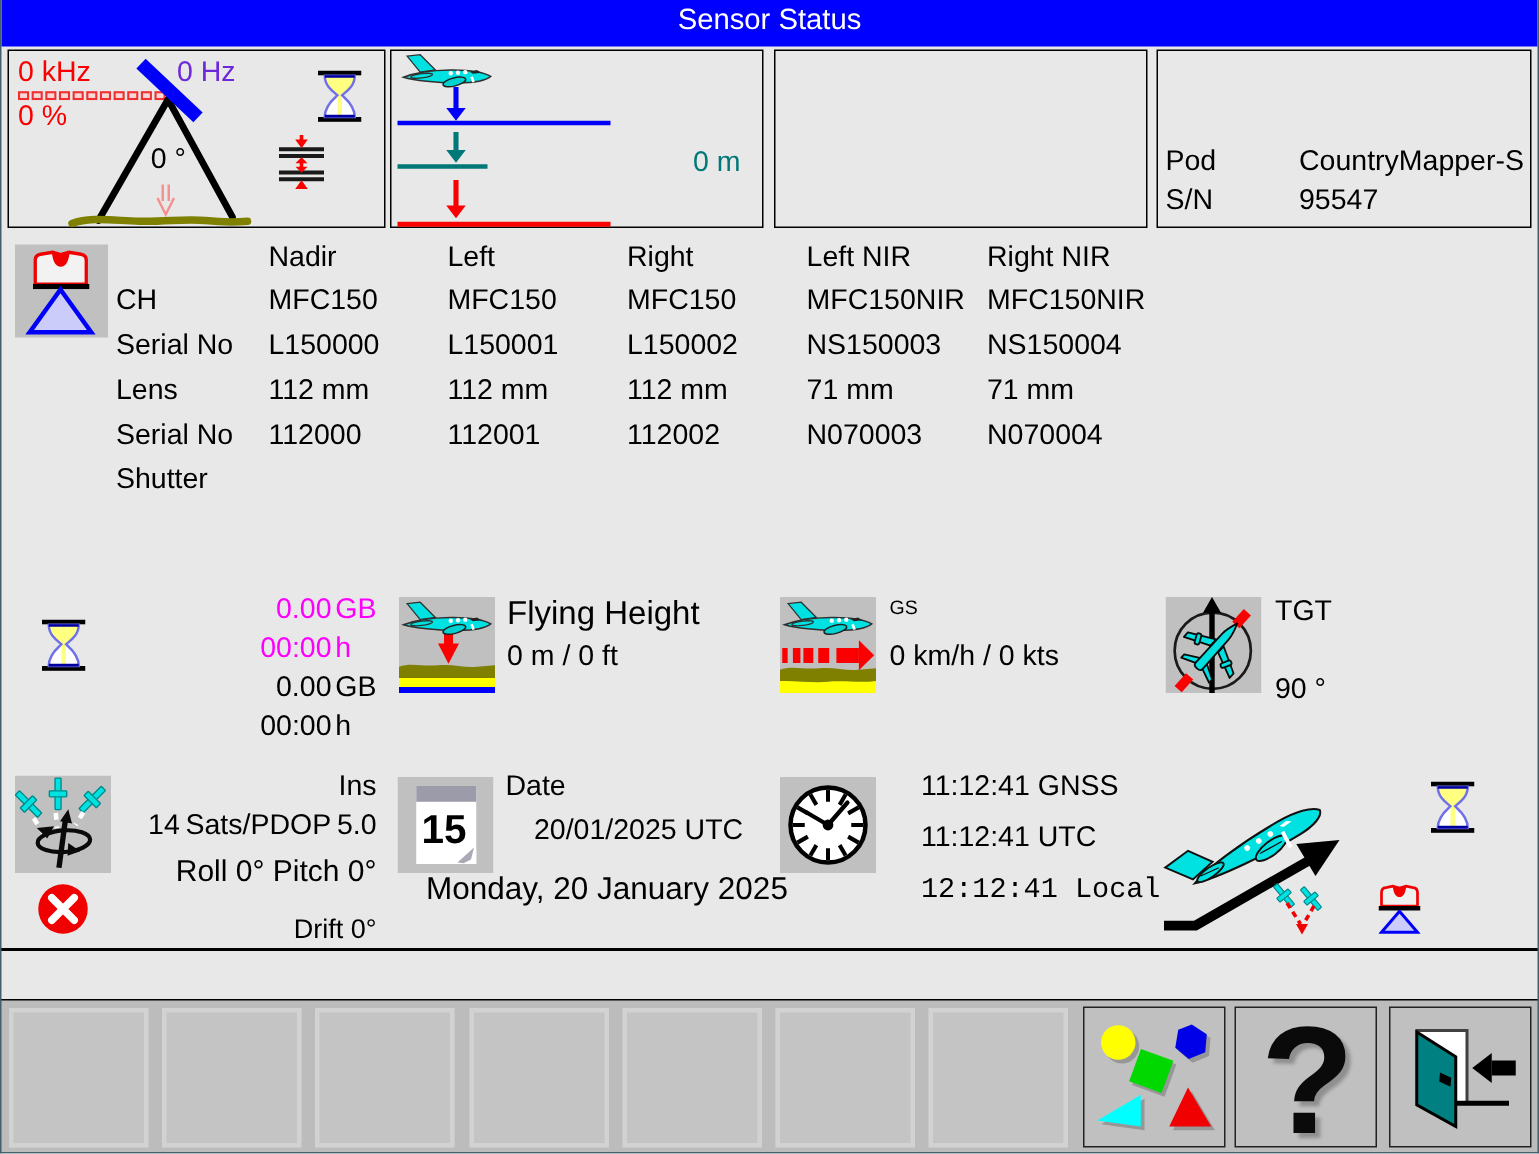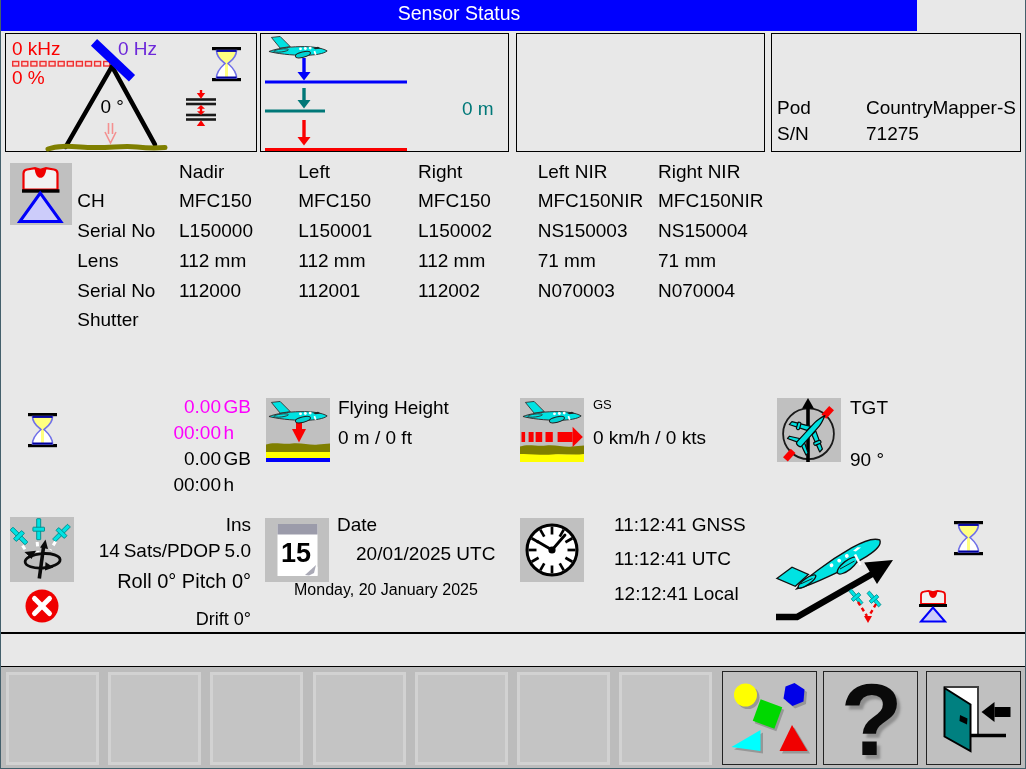--- a/index.html
+++ b/index.html
@@ -2,21 +2,21 @@
 <html><head>
 <meta charset="utf-8">
 <style>
   html,body{margin:0;padding:0;}
   body{width:1026px;height:769px;overflow:hidden;background:#e8e8e8;
        font-family:"Liberation Sans", sans-serif;}
   #root{position:relative;width:1026px;height:769px;background:#e8e8e8;}
   .abs{position:absolute;}
   .t{position:absolute;white-space:nowrap;line-height:1;color:#000;}
   .panel{position:absolute;top:33px;height:119px;border:1.5px solid #000;background:#e8e8e8;box-sizing:border-box;}
-  #titlebar{position:absolute;left:1px;top:0;width:916px;height:31px;background:#0000fe;}
+  #titlebar{position:absolute;left:1px;top:0;width:1024px;height:31px;background:#0000fe;}
   #titlebar span{position:absolute;left:0;right:0;top:4px;text-align:center;color:#fff;
       font-size:19.5px;font-weight:normal;line-height:1;}
   .iconsq{position:absolute;background:#c0c0c0;}
   .btn{position:absolute;top:672px;width:93px;height:93px;background:#c4c4c4;
        border:3px solid #d2d2d2;box-sizing:border-box;}
   .btn2{position:absolute;top:671px;width:95px;height:94px;background:#c0c0c0;
        border:1px solid #222;box-sizing:border-box;}
 </style>
 </head>
 <body>
@@ -104,21 +104,21 @@
       <polygon points="37.5,67 50.5,67 44,75.5" fill="#007878"></polygon>
       <line x1="44" y1="87" x2="44" y2="106" stroke="#fa0000" stroke-width="3.4"></line>
       <polygon points="37.5,104 50.5,104 44,112.5" fill="#fa0000"></polygon>
     </g>
   </svg>
   <div class="t" style="left:462px;top:98.9px;font-size:19px;color:#007878;">0 m</div>
 
   <div class="t" style="left:777px;top:98.4px;font-size:19px;">Pod</div>
   <div class="t" style="left:866px;top:98.4px;font-size:19px;">CountryMapper-S</div>
   <div class="t" style="left:777px;top:124.4px;font-size:19px;">S/N</div>
-  <div class="t" style="left:866px;top:124.4px;font-size:19px;">71275</div>
+  <div class="t" style="left:866px;top:124.4px;font-size:19px;">95547</div>
 
   <div class="iconsq" style="left:10px;top:163px;width:62px;height:62px;"></div>
   <svg class="abs" style="left:10px;top:163px;" width="62" height="62" viewBox="0 0 62 62">
       <use href="#camera"></use>
     </svg>
 
   <div class="t" style="left:77.3px;top:156.5px;font-size:19px;line-height:29.8px;">&nbsp;<br>CH<br>Serial No<br>Lens<br>Serial No<br>Shutter</div>
   <div class="t" style="left:179px;top:156.5px;font-size:19px;line-height:29.8px;">Nadir<br>MFC150<br>L150000<br>112 mm<br>112000</div>
   <div class="t" style="left:298.3px;top:156.5px;font-size:19px;line-height:29.8px;">Left<br>MFC150<br>L150001<br>112 mm<br>112001</div>
   <div class="t" style="left:418px;top:156.5px;font-size:19px;line-height:29.8px;">Right<br>MFC150<br>L150002<br>112 mm<br>112002</div>
@@ -142,21 +142,21 @@
     <path d="M0,46.5 C8,43.5 16,46.5 26,45.5 C36,44.5 44,47.5 52,46.5 L64,45.5 L64,54.5 C54,56 44,53.5 34,55 C24,56.5 12,54.5 0,56 Z" fill="#7f7f00"></path>
     <rect x="0" y="54" width="64" height="6" fill="#ffff00"></rect>
     <path d="M0,55.5 C10,54 22,56 32,55 C42,54 54,56 64,54.5 L64,50 L0,51 Z" fill="#ffff00" opacity="0"></path>
     <rect x="0" y="60" width="64" height="4" fill="#0000fa"></rect>
     <line x1="33" y1="16" x2="33" y2="33" stroke="#fa0000" stroke-width="6"></line>
     <polygon points="26,31 40,31 33,44.5" fill="#fa0000"></polygon>
     <g transform="translate(2,2) scale(0.97)">
         <use href="#plane"></use>
       </g>
   </svg>
-  <div class="t" style="left:338px;top:397.7px;font-size:19px;">Flying Height</div>
+  <div class="t" style="left:338px;top:397.7px;font-size:22px;">Flying Height</div>
   <div class="t" style="left:338px;top:427.7px;font-size:19px;">0 m / 0 ft</div>
 
   <svg class="abs" style="left:520px;top:398px;" width="64" height="64" viewBox="0 0 64 64">
     <rect width="64" height="64" fill="#c0c0c0"></rect>
     <path d="M0,48.5 C8,45.5 16,48.5 26,47.5 C36,46.5 44,49.5 52,48.5 L64,47.5 L64,56.5 C54,58 44,55.5 34,57 C24,58.5 12,56.5 0,58 Z" fill="#7f7f00"></path>
     <path d="M0,56 C10,55.5 22,57.5 32,56.5 C42,55.5 54,57.5 64,56 L64,64 L0,64 Z" fill="#ffff00"></path>
     <g fill="#fa0000">
       <rect x="1.5" y="34" width="3.6" height="10"></rect>
       <rect x="8.6" y="34" width="5" height="10"></rect>
       <rect x="15.6" y="34" width="6.6" height="10"></rect>
@@ -230,21 +230,21 @@
   <svg class="abs" style="left:265px;top:518px;" width="64" height="64" viewBox="0 0 64 64">
     <rect width="64" height="64" fill="#c0c0c0"></rect>
     <rect x="12.5" y="6" width="40" height="52" fill="#fff"></rect>
     <rect x="12.5" y="6" width="40" height="10.5" fill="#9b9baa"></rect>
     <text x="31" y="44" font-size="27" font-weight="bold" text-anchor="middle" font-family="Liberation Sans">15</text>
     <polygon points="43,57.5 52.5,48.5 52.5,57.5" fill="#fff"></polygon>
     <polygon points="40,57 51,47 49,55 44,57.5" fill="#aaaab6"></polygon>
   </svg>
   <div class="t" style="left:337px;top:515px;font-size:19px;">Date</div>
   <div class="t" style="left:356px;top:544px;font-size:19px;text-align:center;">20/01/2025 UTC</div>
-  <div class="t" style="left:294px;top:582px;font-size:16px;">Monday, 20 January 2025</div>
+  <div class="t" style="left:284px;top:582px;font-size:21px;">Monday, 20 January 2025</div>
 
   <svg class="abs" style="left:520px;top:518px;" width="64" height="64" viewBox="0 0 64 64">
     <rect width="64" height="64" fill="#c0c0c0"></rect>
     <circle cx="32" cy="32" r="25" fill="#fff" stroke="#000" stroke-width="3"></circle>
     <g stroke="#000" stroke-width="2.7">
       <line x1="32" y1="8.5" x2="32" y2="16.5"></line>
         <line x1="32" y1="47.5" x2="32" y2="55.5"></line>
       <line x1="8.5" y1="32" x2="16.5" y2="32"></line>
         <line x1="47.5" y1="32" x2="55.5" y2="32"></line>
       <line x1="20.25" y1="11.65" x2="24.25" y2="18.58"></line>
@@ -257,21 +257,21 @@
         <line x1="39.75" y1="18.58" x2="43.75" y2="11.65"></line>
     </g>
     <g stroke="#000" stroke-width="2.8" stroke-linecap="round">
       <line x1="32" y1="32" x2="17.5" y2="23.5"></line>
       <line x1="32" y1="32" x2="45" y2="17"></line>
     </g>
     <circle cx="32" cy="32" r="3.6" fill="#000"></circle>
   </svg>
   <div class="t" style="left:614px;top:515px;font-size:19px;">11:12:41 GNSS</div>
   <div class="t" style="left:614px;top:549px;font-size:19px;">11:12:41 UTC</div>
-  <div class="t" style="left:614px;top:584px;font-size:19px;">12:12:41 Local</div>
+  <div class="t" style="left:614px;top:584px;font-size:19px;font-family:Liberation Mono, monospace;">12:12:41 Local</div>
 
   <svg class="abs" style="left:760px;top:525px;" width="266" height="110" viewBox="0 0 266 110">
     <path d="M16,92 L37,92 L113,48.5" stroke="#000" stroke-width="6.5" fill="none"></path>
     <polygon points="133,35 117,59 104.2,37.6" fill="#000"></polygon>
     <polygon points="16.8,53.4 32,42.2 48.4,49.5 35.3,61.3" fill="#00e2e2" stroke="#111" stroke-width="1.3"></polygon>
     <g transform="translate(36.6,63.9) rotate(-30)">
       <path d="M0,0 C12,-4.5 40,-8 68,-8 C82,-8 93,-5.2 96.5,-0.8 C96,3.8 88,6.4 77,6.8 C52,7.5 15,4.5 0,0 Z" fill="#00e2e2" stroke="#111" stroke-width="1.4"></path>
       <circle cx="42" cy="-3" r="1.9" fill="#fff"></circle>
       <circle cx="51" cy="-3.2" r="1.9" fill="#fff"></circle>
       <circle cx="60" cy="-3.4" r="1.9" fill="#fff"></circle>

